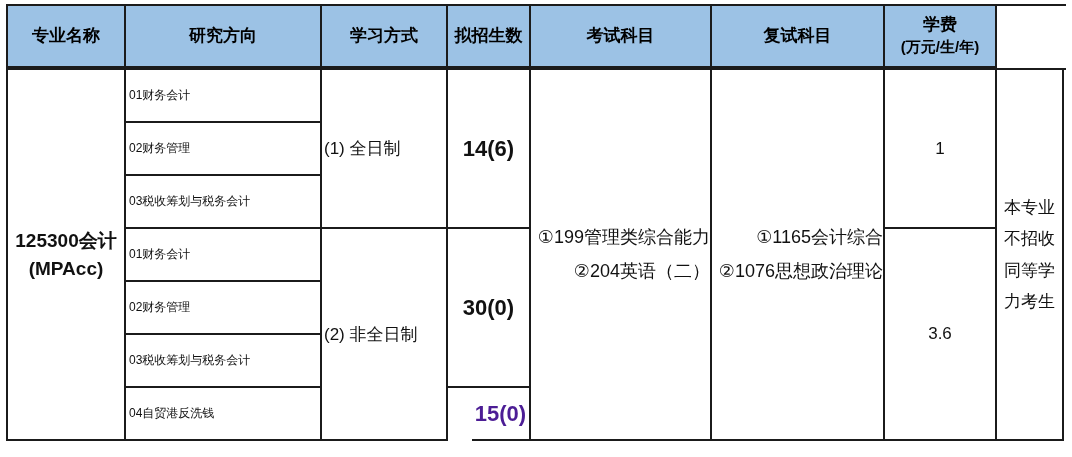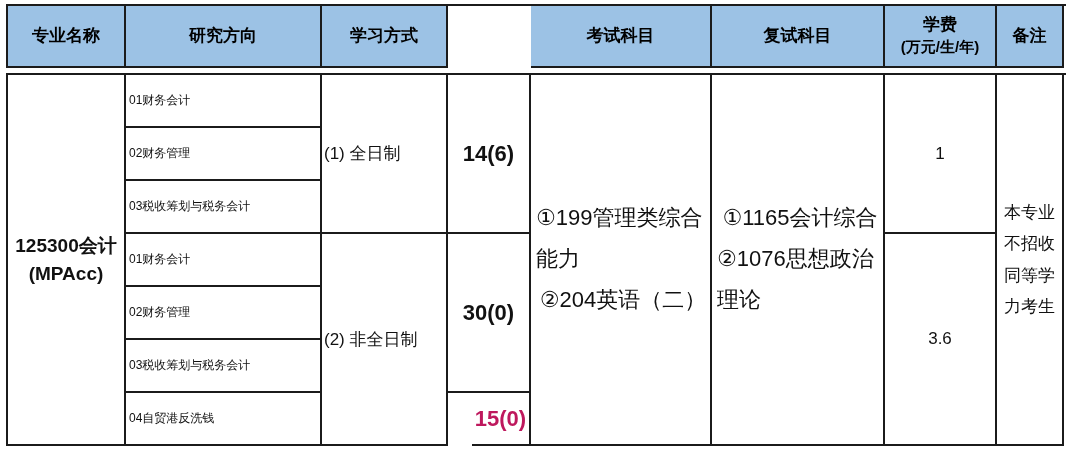--- a/index.html
+++ b/index.html
@@ -11,43 +11,43 @@
   }
   .tbl-wrap { position:absolute; left:6px; top:4px; width:1060px; }
 
   .grid {
     display:grid;
     grid-template-columns:118px 196px 126px 83px 181px 173px 112px 67px;
     border-top:2px solid #1b1b1b;
     border-left:2px solid #1b1b1b;
     background:#fff;
   }
-  .hdr { grid-template-rows:62px; margin-bottom:5px; }
+  .hdr { grid-template-rows:62px; }
   .bdy { grid-template-rows:repeat(7,53px); }
 
   .cell {
     border-right:2px solid #1b1b1b;
     border-bottom:2px solid #1b1b1b;
     display:flex; align-items:center; justify-content:center;
     overflow:hidden;
   }
   .hcell {
     background:#9cc2e5;
     font-weight:700; font-size:17px; color:#000;
     text-align:center; flex-direction:column; line-height:1.35;
   }
   .hcell .sub { font-size:15px; font-weight:700; }
 
   .left   { justify-content:flex-start; text-align:left; }
   .dir    { padding-left:3px; font-size:12px; }
   .mode   { padding-left:2px; font-size:17px; }
   .num    { font-weight:700; font-size:22px; }
-  .red    { color:#be185d;margin-left:24px; }
+  .red    { color:#4c1d95;margin-left:24px; }
   .major  { flex-direction:column; font-weight:700; font-size:19px; line-height:1.45; text-align:center; }
-  .subjects { flex-direction:column; align-items:center; justify-content:center; padding-left:5px; font-size:22px; line-height:1.85; }
+  .subjects { flex-direction:column; align-items:flex-end; justify-content:center; padding-left:5px; font-size:18px; line-height:1.85; }
   .tuition { font-size:17px; }
   .remark { padding:0 5px; font-size:17px; line-height:1.85; }
   .remark span { display:block; width:100%; text-align:center; }
 
   
   .c1{grid-column:1}.c2{grid-column:2}.c3{grid-column:3}.c4{grid-column:4}
   .c5{grid-column:5}.c6{grid-column:6}.c7{grid-column:7}.c8{grid-column:8}
   
   .r1{grid-row:1}.r2{grid-row:2}.r3{grid-row:3}.r4{grid-row:4}
   .r5{grid-row:5}.r6{grid-row:6}.r7{grid-row:7}
@@ -64,33 +64,33 @@
   <div class="grid hdr">
     <div class="cell hcell c1">
         <span>专业名称</span>
       </div>
     <div class="cell hcell c2">
         <span>研究方向</span>
       </div>
     <div class="cell hcell c3">
         <span>学习方式</span>
       </div>
+    <div class="cell hcell c4">
+        <span>拟招生数</span>
+      </div>
     <div class="cell hcell c5">
         <span>考试科目</span>
       </div>
     <div class="cell hcell c6">
         <span>复试科目</span>
       </div>
     <div class="cell hcell c7">
       <span>学费</span>
       <span class="sub">(万元/生/年)</span>
     </div>
-    <div class="cell hcell c8">
-        <span>备注</span>
-      </div>
   </div>
 
   <div class="grid bdy">
 
     <div class="cell major c1 rs1-7">
       <span>125300会计</span>
       <span>(MPAcc)</span>
     </div>
 
     <div class="cell left dir c2 r1">01财务会计</div>

